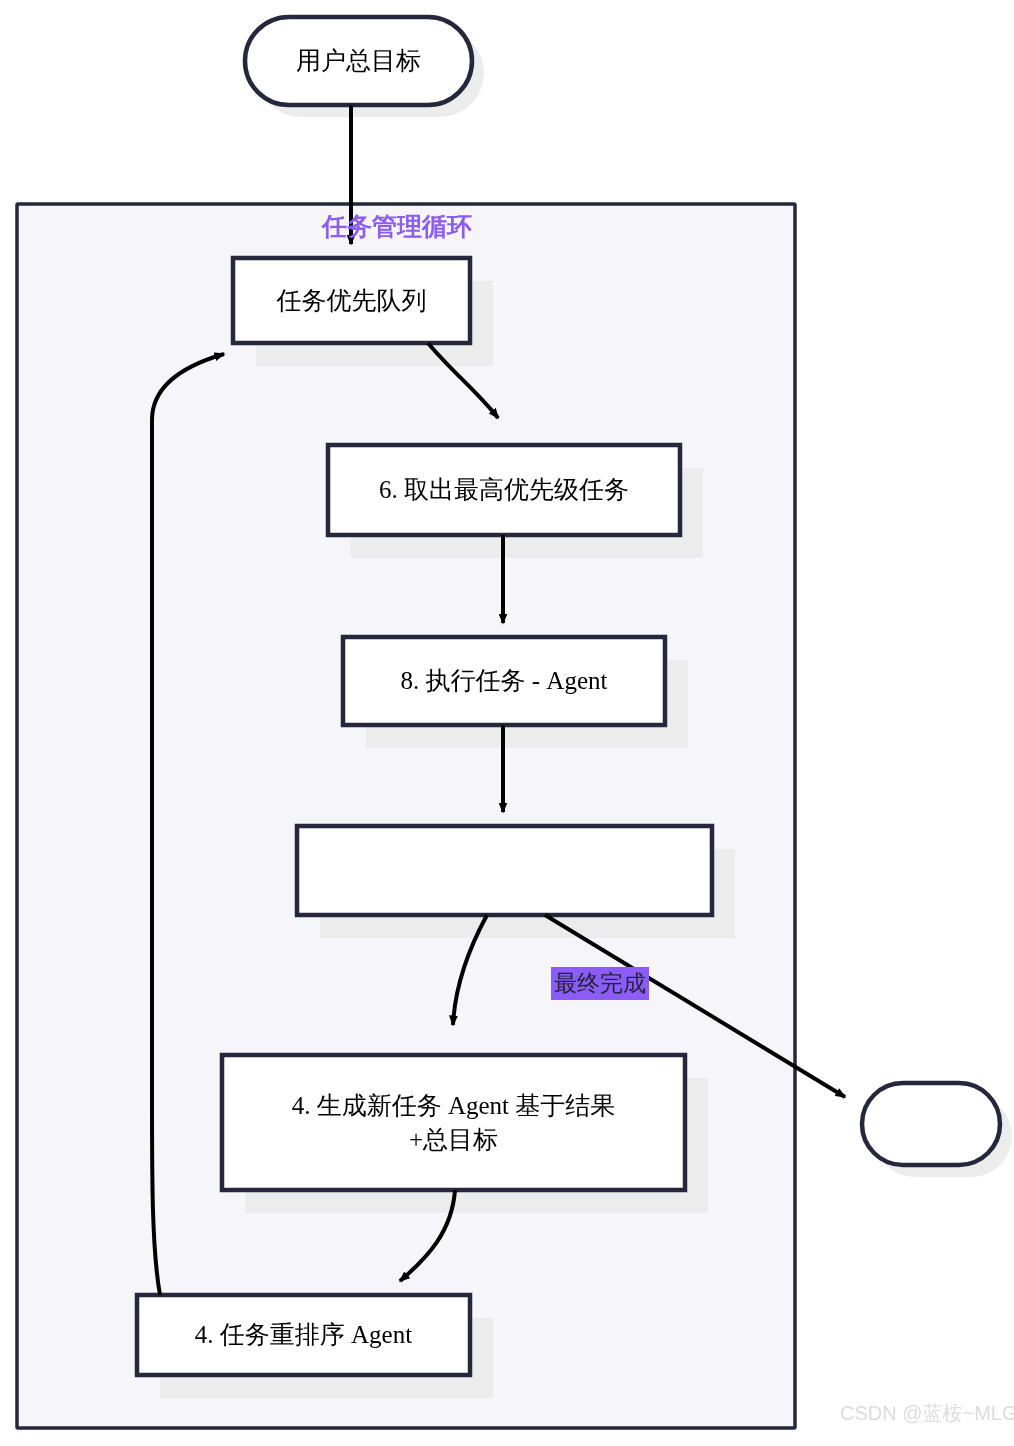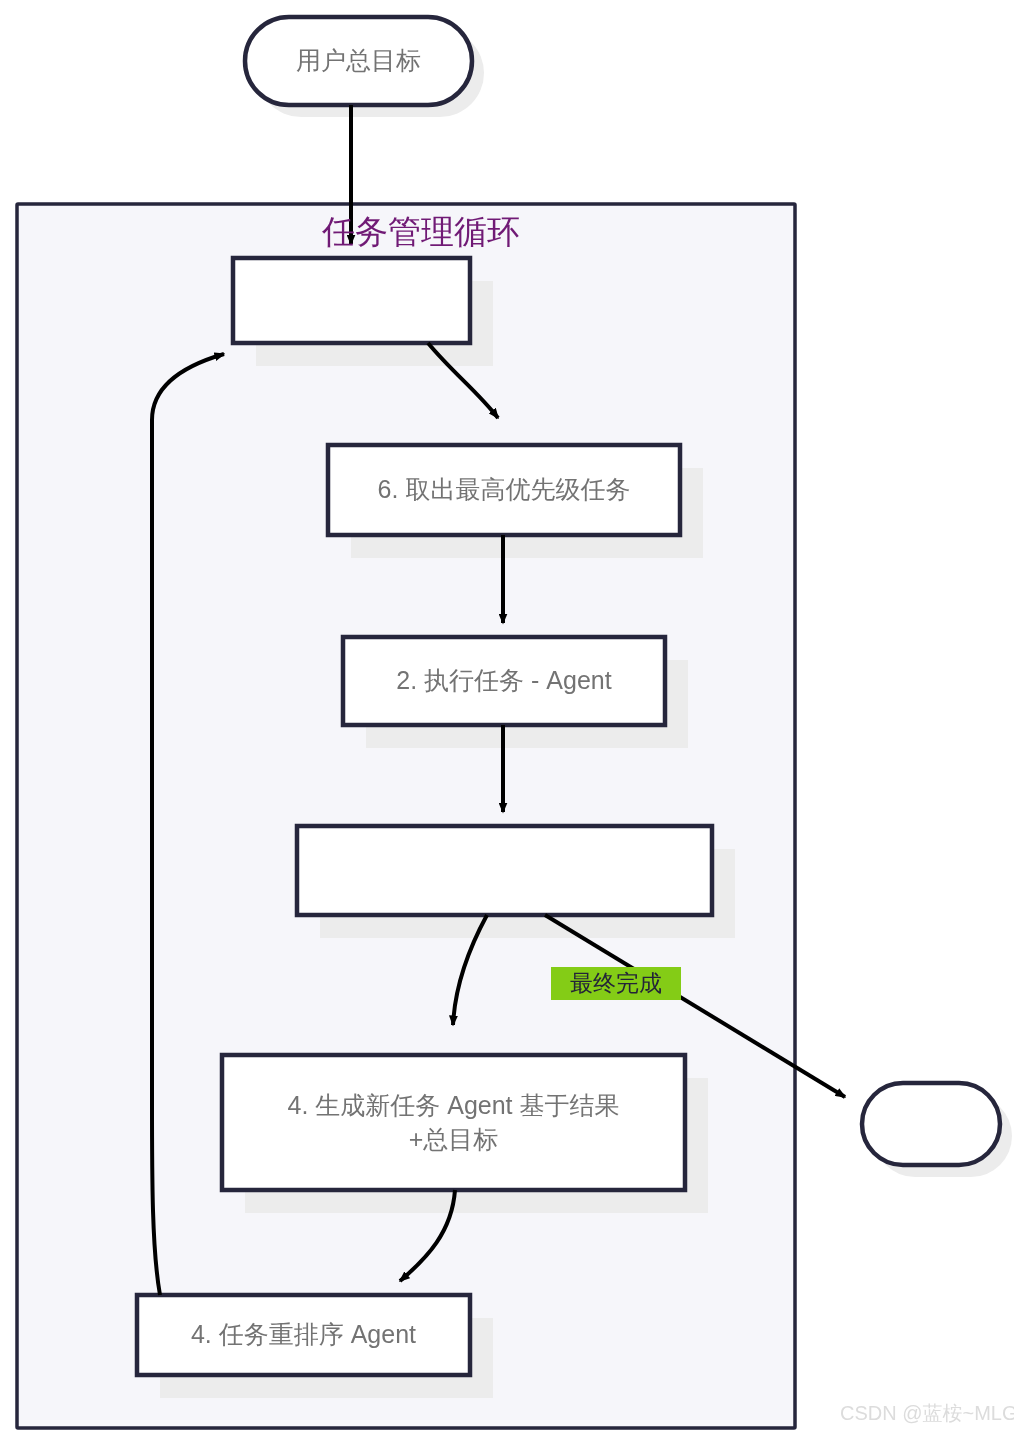--- a/index.html
+++ b/index.html
@@ -20,41 +20,43 @@
     left: 0; top: 0;
     width: 1014px;
     height: 1446px;
   }
   .node-label {
     position: absolute;
     display: flex;
     align-items: center;
     justify-content: center;
     text-align: center;
-    color: #737373;
+    color: #000000;
     font-size: 25px;
     line-height: 1.35;
     pointer-events: none;
     z-index: 5;
+    font-family: Liberation Serif, serif;
   }
   .edge-label {
     position: absolute;
-    background: #84cc16;
+    background: #8b5cf6;
     color: #232338;
     font-size: 23px;
-    padding: 1px 19px;
+    padding: 1px 3px;
     white-space: nowrap;
     z-index: 6;
   }
   .cluster-label {
     position: absolute;
-    color: #701a75;
-    font-size: 33px;
+    color: #8b5cf6;
+    font-size: 25px;
     white-space: nowrap;
     z-index: 4;
+    font-weight: bold;
   }
   .watermark {
     position: absolute;
     color: #dcdcdc;
     font-size: 20px;
     white-space: nowrap;
     z-index: 7;
   }
 </style>
 </head>
@@ -126,24 +128,25 @@
       <path d="M455,1190 C452,1232 427,1258 400,1281" marker-end="url(#arrowhead)"></path>
 
       <path d="M160,1295 C152,1250 152,1180 152,1100 L152,420 C152,390 176,368 224,354" marker-end="url(#arrowhead)"></path>
     </g>
   </svg>
 
   <div class="cluster-label" style="left:322px; top:210px;">任务管理循环</div>
 
   <div class="node-label" style="left:245px; top:17px; width:227px; height:88px;">用户总目标</div>
 
+  <div class="node-label" style="left:233px; top:258px; width:237px; height:85px;">任务优先队列</div>
 
   <div class="node-label" style="left:328px; top:445px; width:352px; height:90px;">6. 取出最高优先级任务</div>
 
-  <div class="node-label" style="left:343px; top:637px; width:322px; height:88px;">2. 执行任务 - Agent</div>
+  <div class="node-label" style="left:343px; top:637px; width:322px; height:88px;">8. 执行任务 - Agent</div>
 
 
   <div class="node-label" style="left:222px; top:1055px; width:463px; height:135px; flex-direction:column;">
     <span>4. 生成新任务 Agent 基于结果</span>
     <span>+总目标</span>
   </div>
 
   <div class="node-label" style="left:137px; top:1295px; width:333px; height:80px;">4. 任务重排序 Agent</div>
 
 

